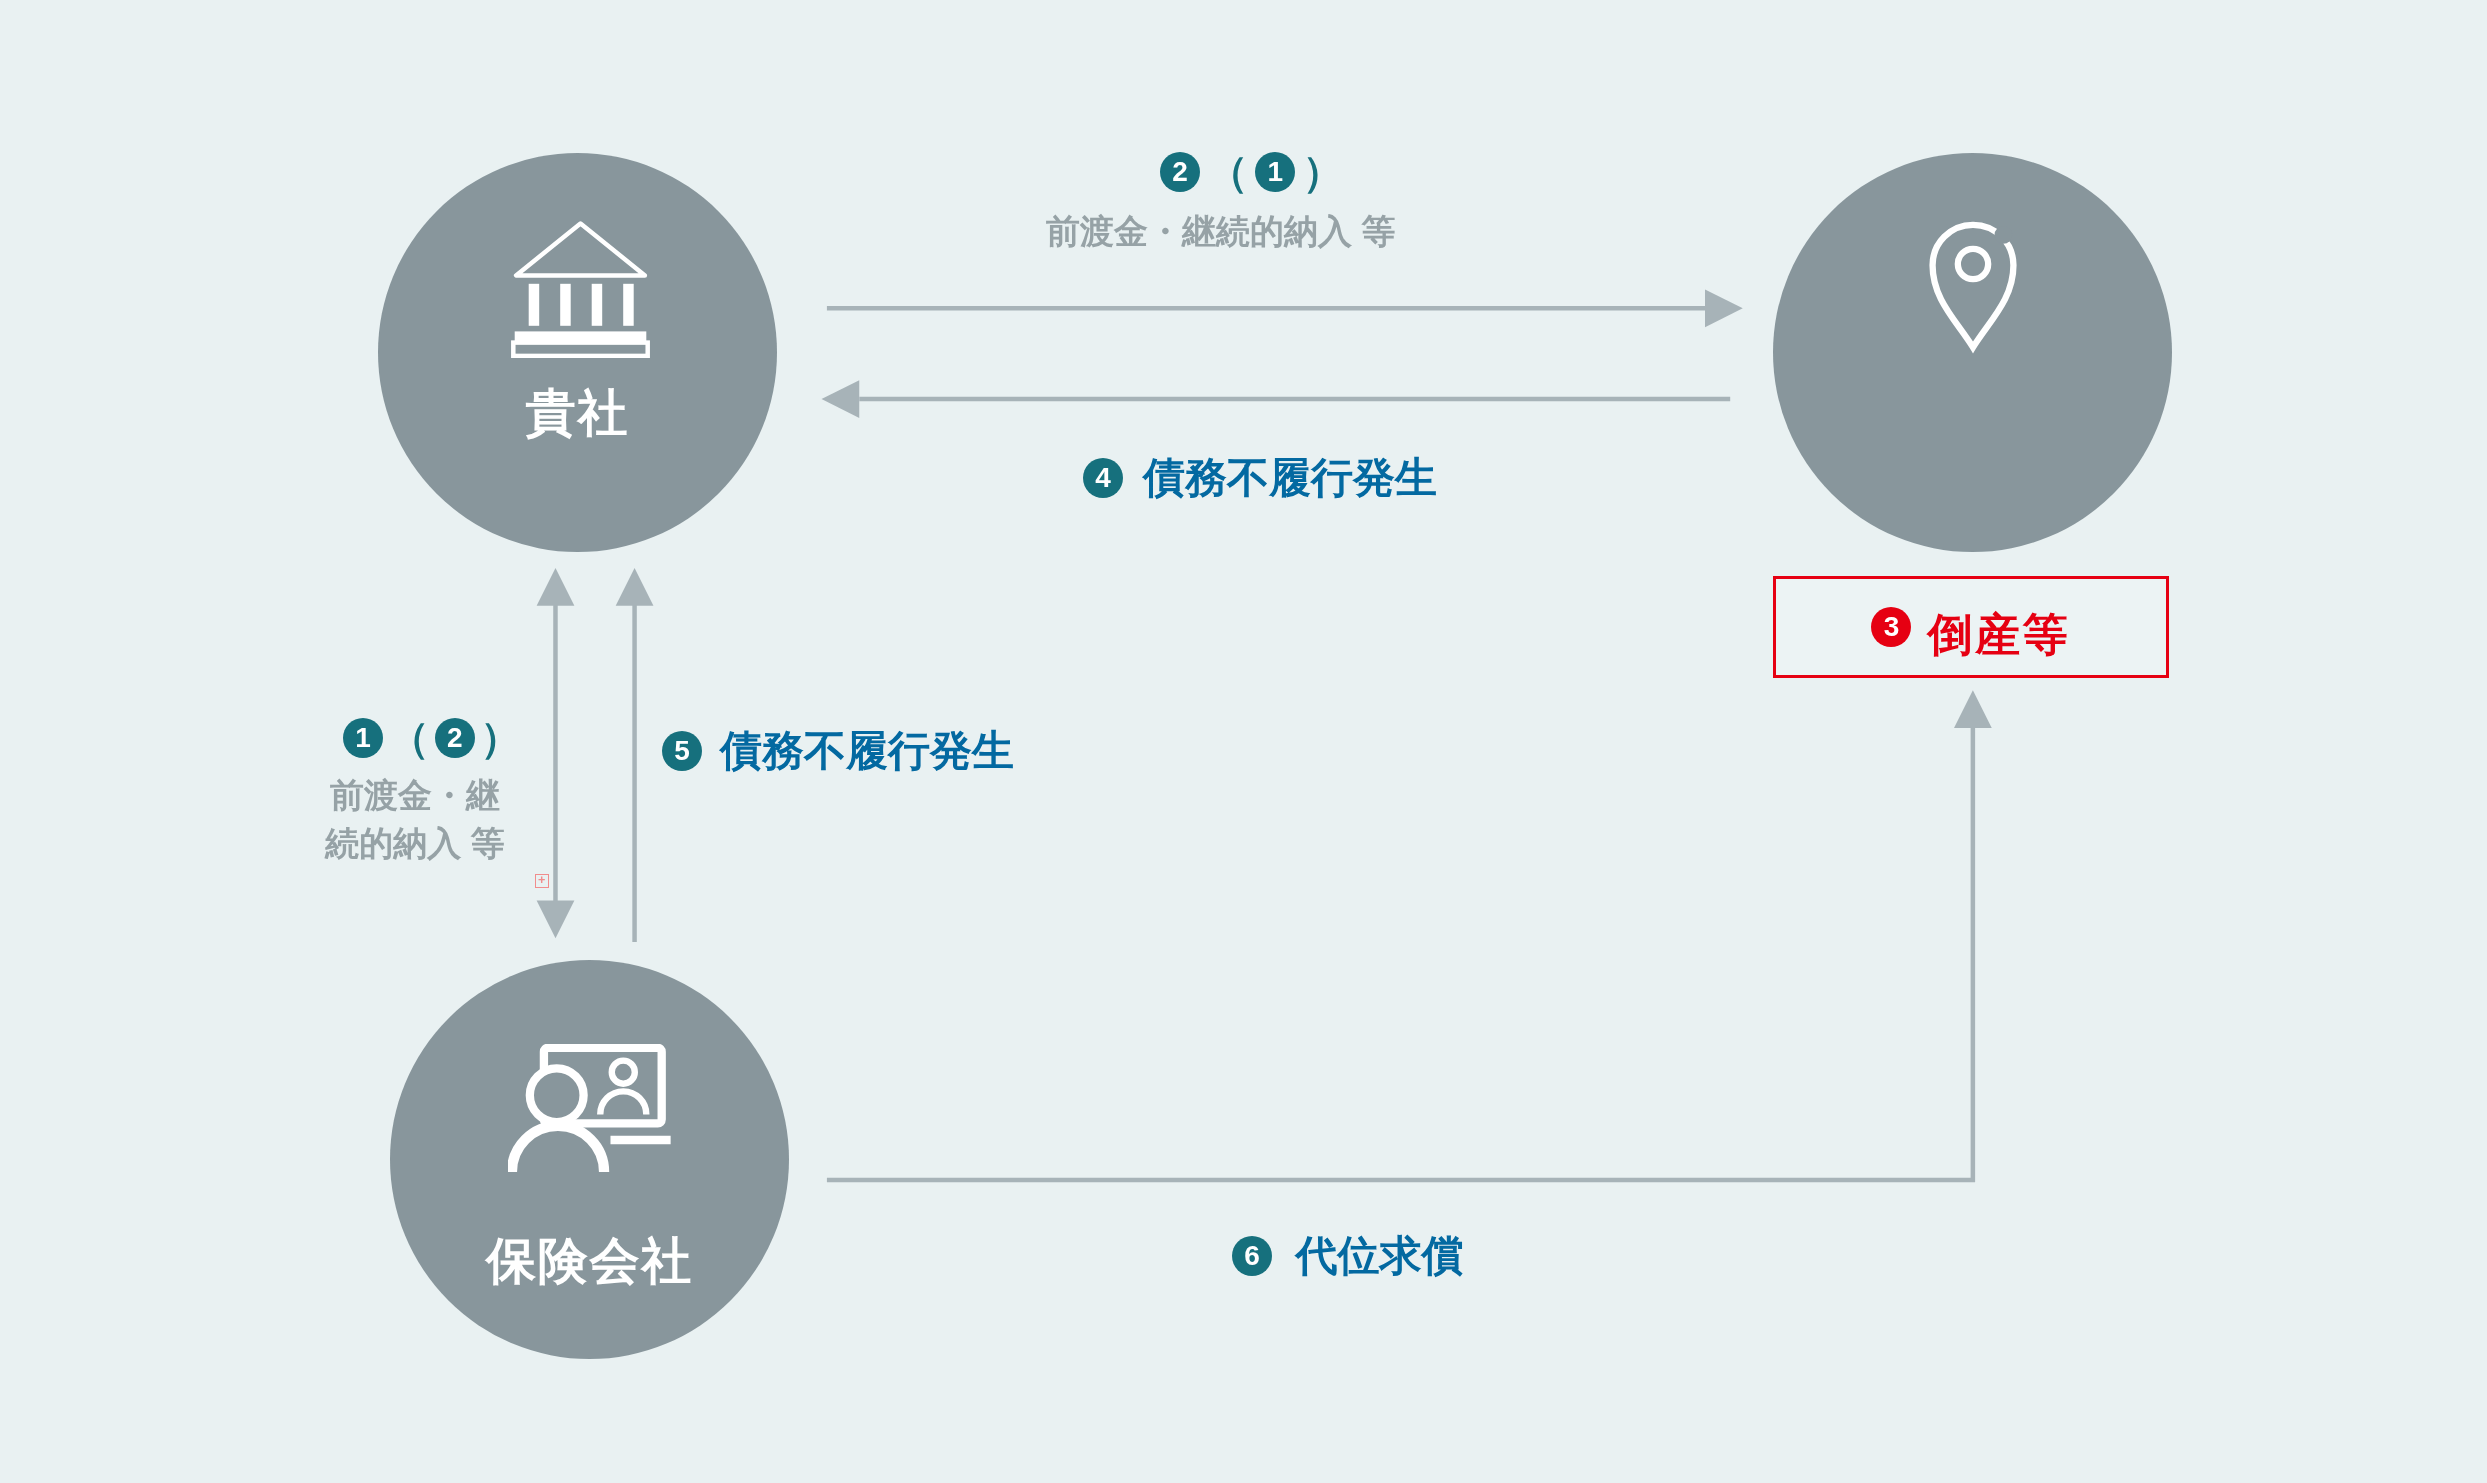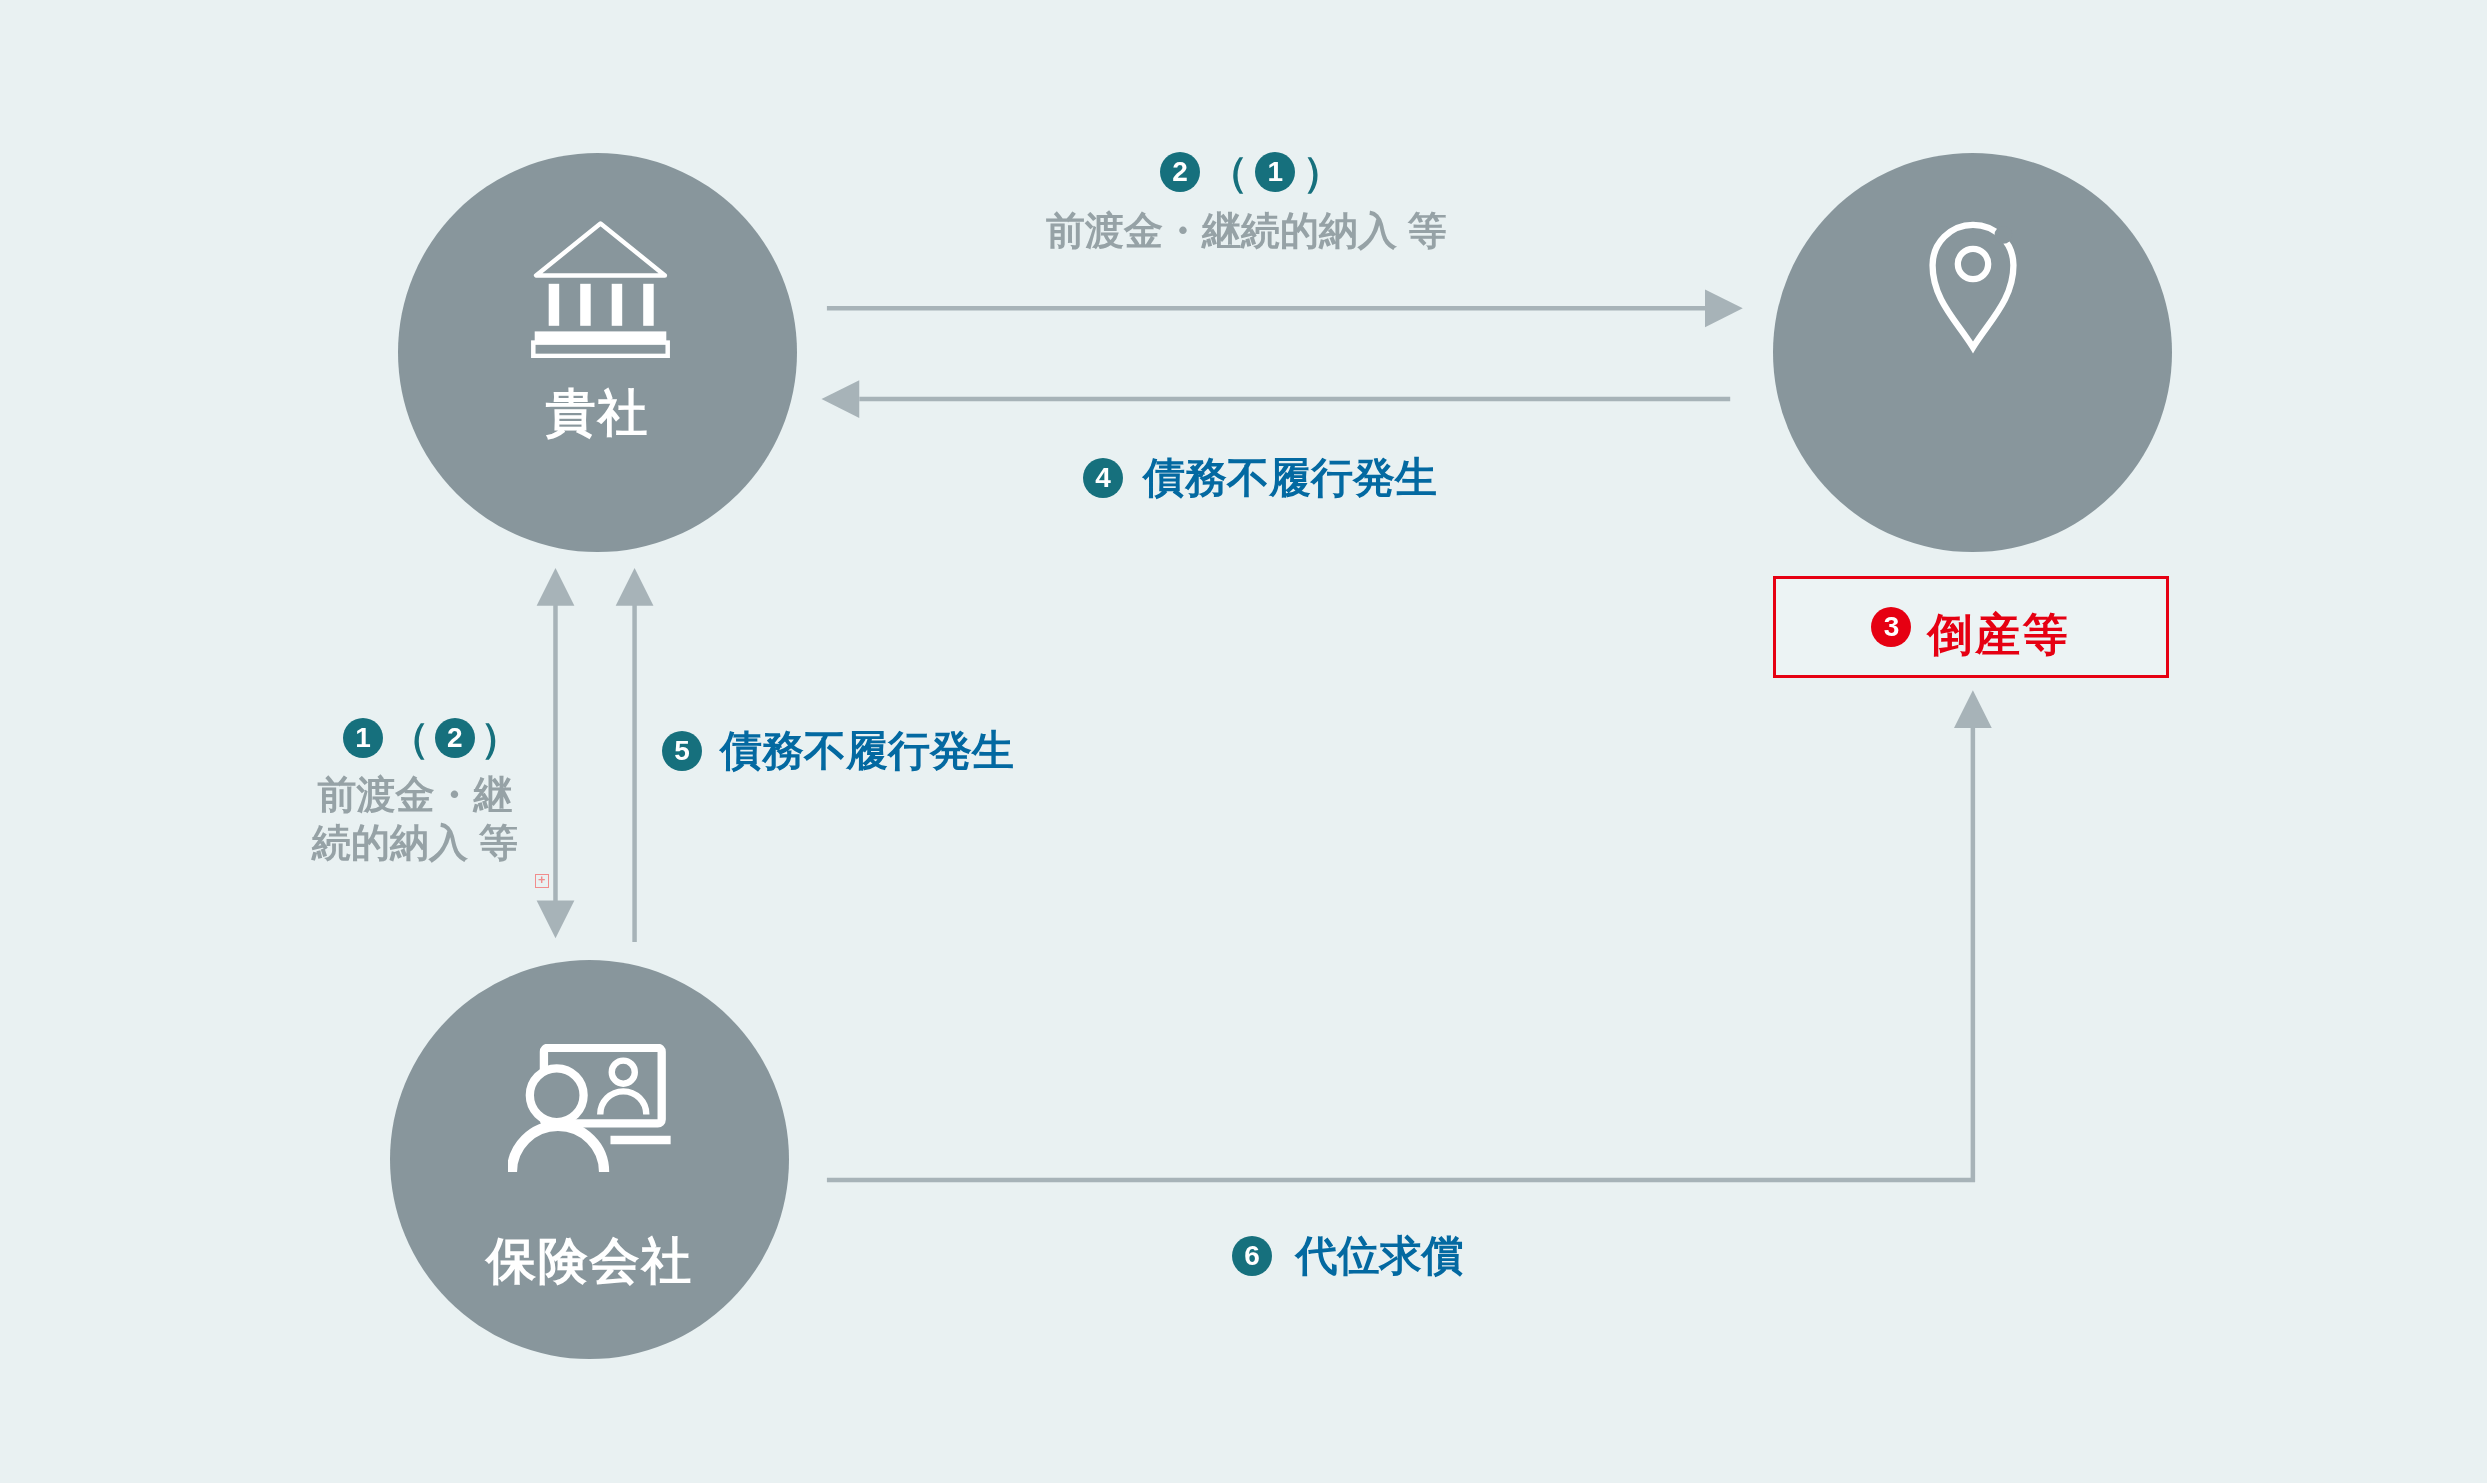--- a/index.html
+++ b/index.html
@@ -32,21 +32,21 @@
     font-size:28px;font-weight:bold;
     display:flex;align-items:center;justify-content:center;
   }
   .badge.red{background:#e60012;}
   .paren{
     color:#16707d;font-size:41px;font-weight:600;line-height:40px;
   }
   .gray-text{color:#0369a1;}
   .center-text{
     position:absolute;text-align:center;
-    color:#96a2a6;font-size:39px;font-weight:600;line-height:48px;white-space:nowrap;
+    color:#96a2a6;font-size:34px;font-weight:600;line-height:48px;white-space:nowrap;
   }
 
   
   .alert-box{
     position:absolute;left:1773px;top:576px;width:396px;height:102px;
     box-sizing:border-box;border:3.6px solid #e60012;background:#ecf3f4;
     display:flex;align-items:center;justify-content:center;gap:16px;
   }
   .alert-text{color:#e60012;font-size:45px;font-weight:bold;letter-spacing:2.7px;margin-top:16px;}
 
@@ -74,21 +74,21 @@
   <g fill="#a7b3b8" stroke="none">
     <polygon points="1897,322 1939,343 1897,364"></polygon>
     <polygon points="956,423 914,444 956,465"></polygon>
     <polygon points="597,674 618,632 639,674"></polygon>
     <polygon points="597,1002 618,1044 639,1002"></polygon>
     <polygon points="685,674 706,632 727,674"></polygon>
     <polygon points="2174,810 2195,768 2216,810"></polygon>
   </g>
 </svg>
 
-<div class="node" style="left:398px;top:153px;">
+<div class="node" style="left:378px;top:153px;">
   <svg class="node-icon" style="left:132px;top:65px;" width="141" height="140" viewBox="0 0 100 100">
     <path d="M50 4 L4 41 L96 41 Z" fill="none" stroke="#fff" stroke-width="3.2" stroke-linejoin="round"></path>
     <rect x="13" y="47" width="7.5" height="30" fill="#fff"></rect>
     <rect x="35.5" y="47" width="7.5" height="30" fill="#fff"></rect>
     <rect x="58" y="47" width="7.5" height="30" fill="#fff"></rect>
     <rect x="80.5" y="47" width="7.5" height="30" fill="#fff"></rect>
     <rect x="3" y="81" width="94" height="7" fill="#fff"></rect>
     <rect x="2" y="89" width="96" height="9.5" fill="none" stroke="#fff" stroke-width="3.2"></rect>
   </svg>
   <div class="node-label" style="top:232px;">貴社</div>

